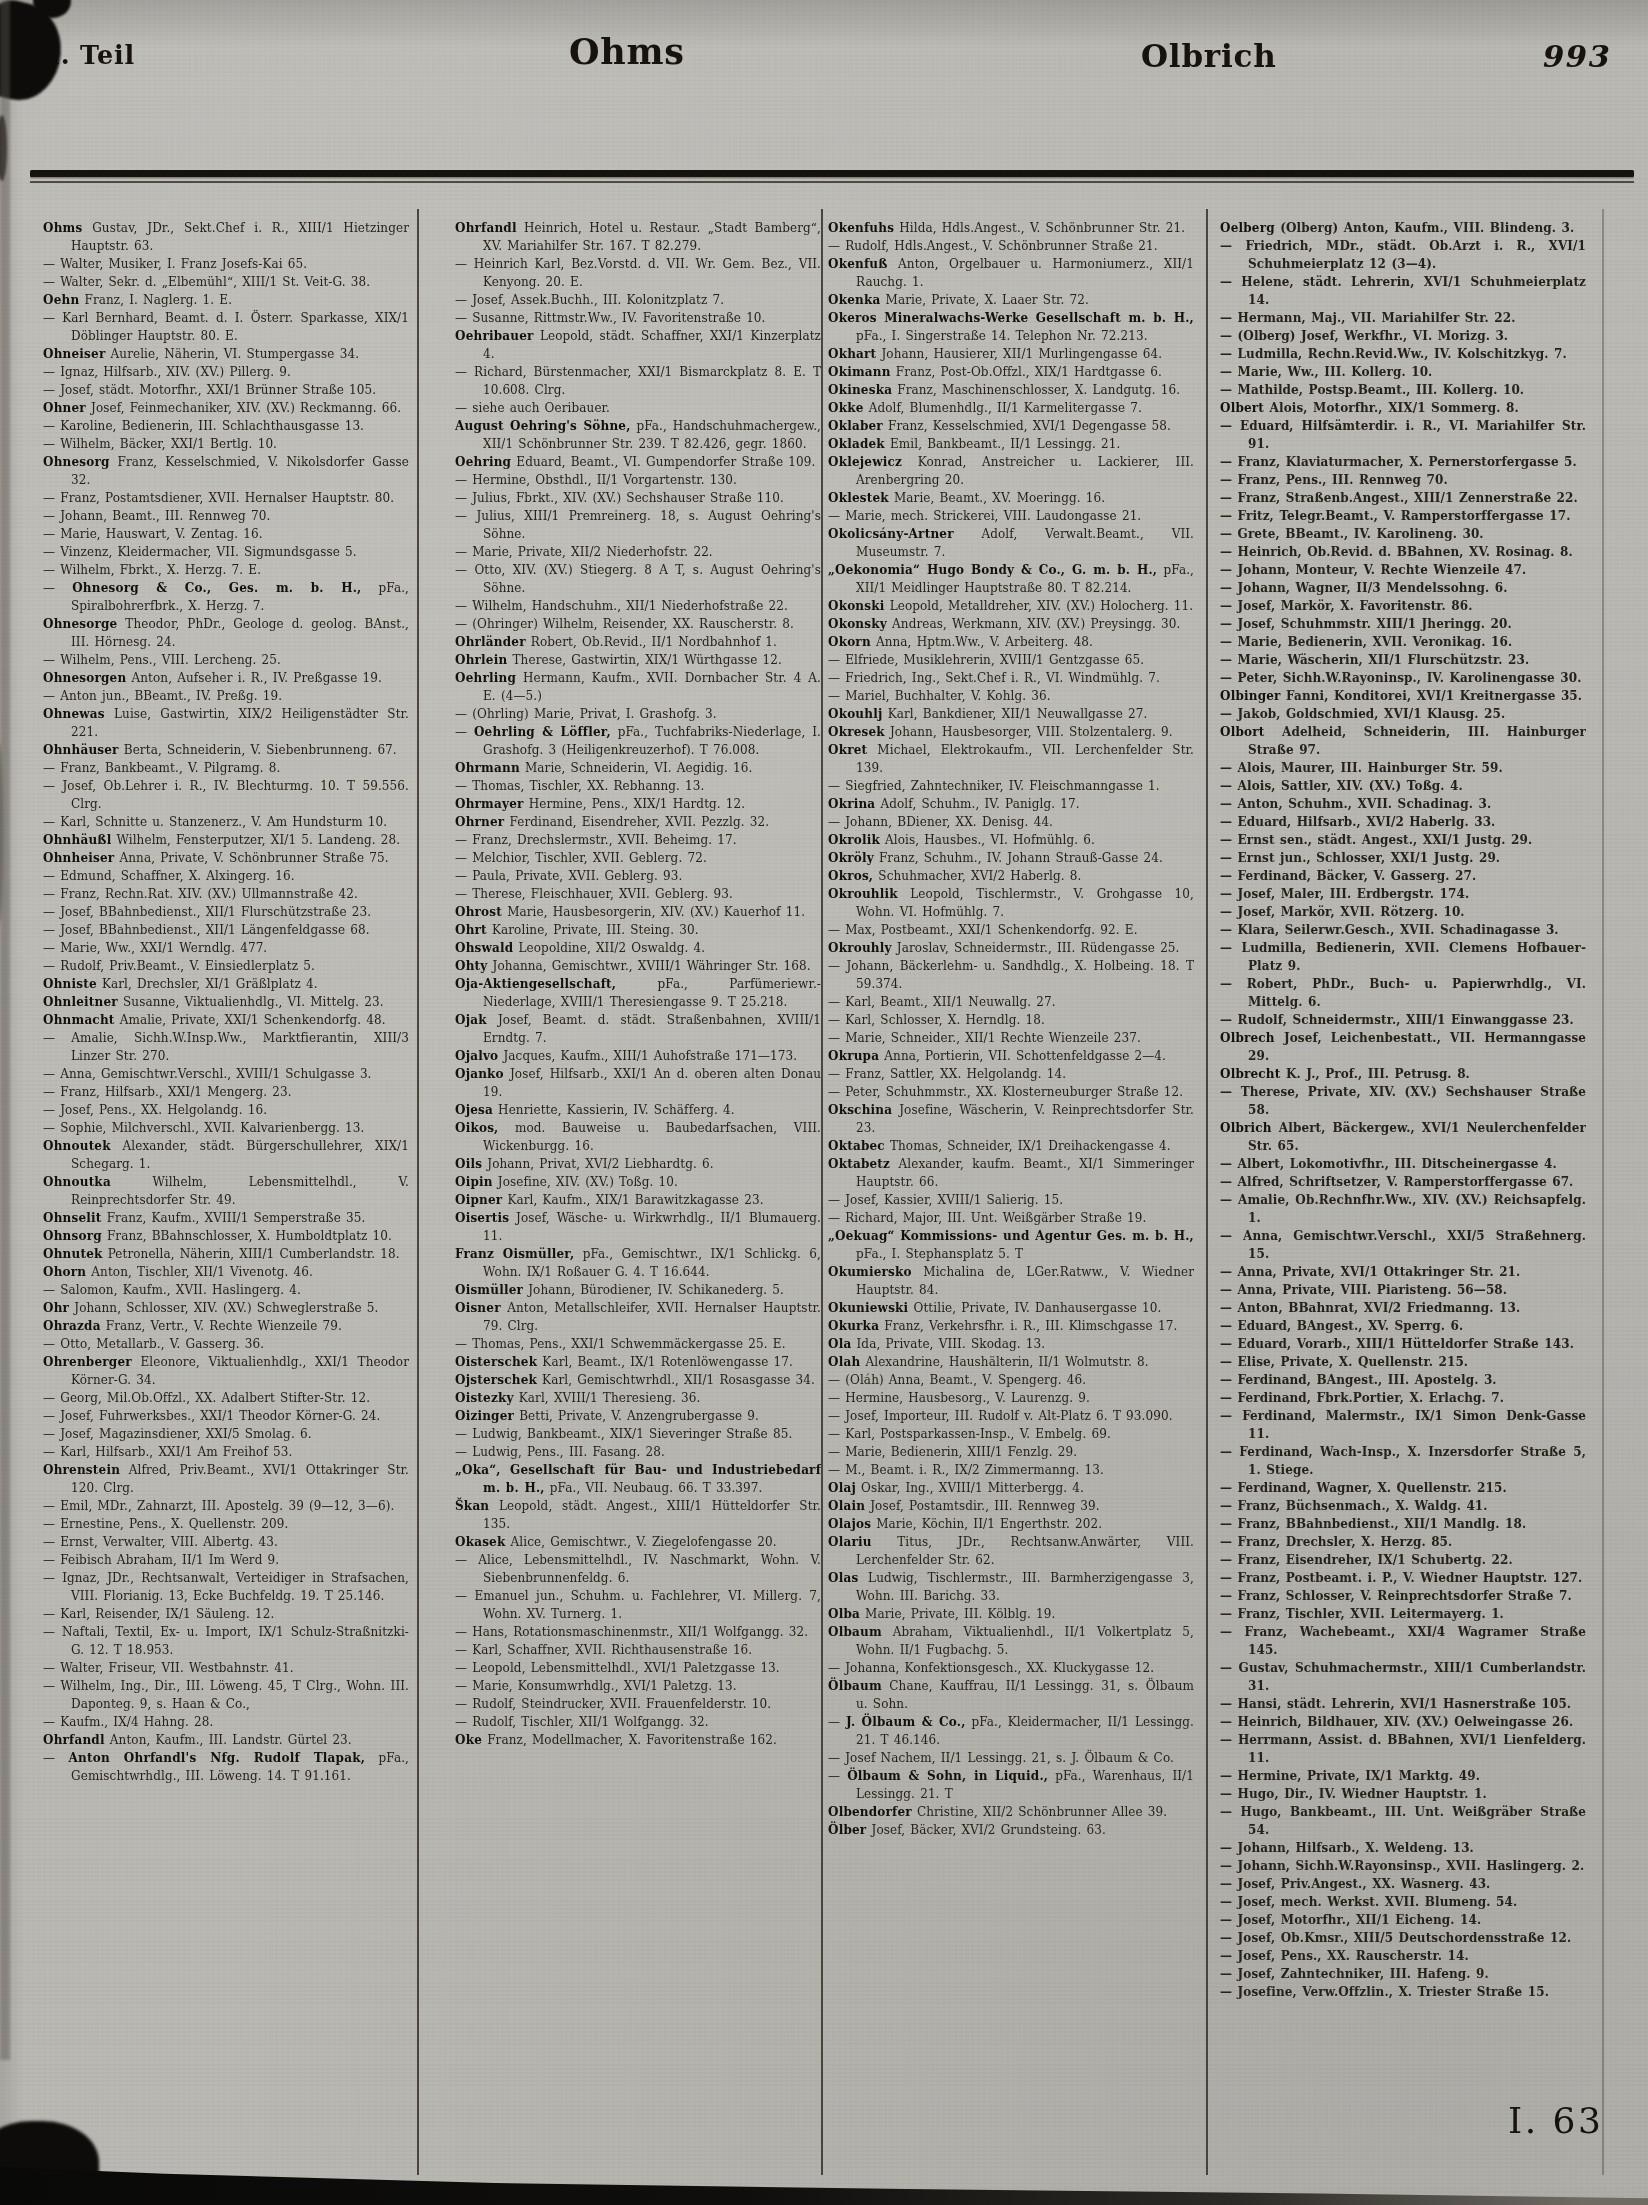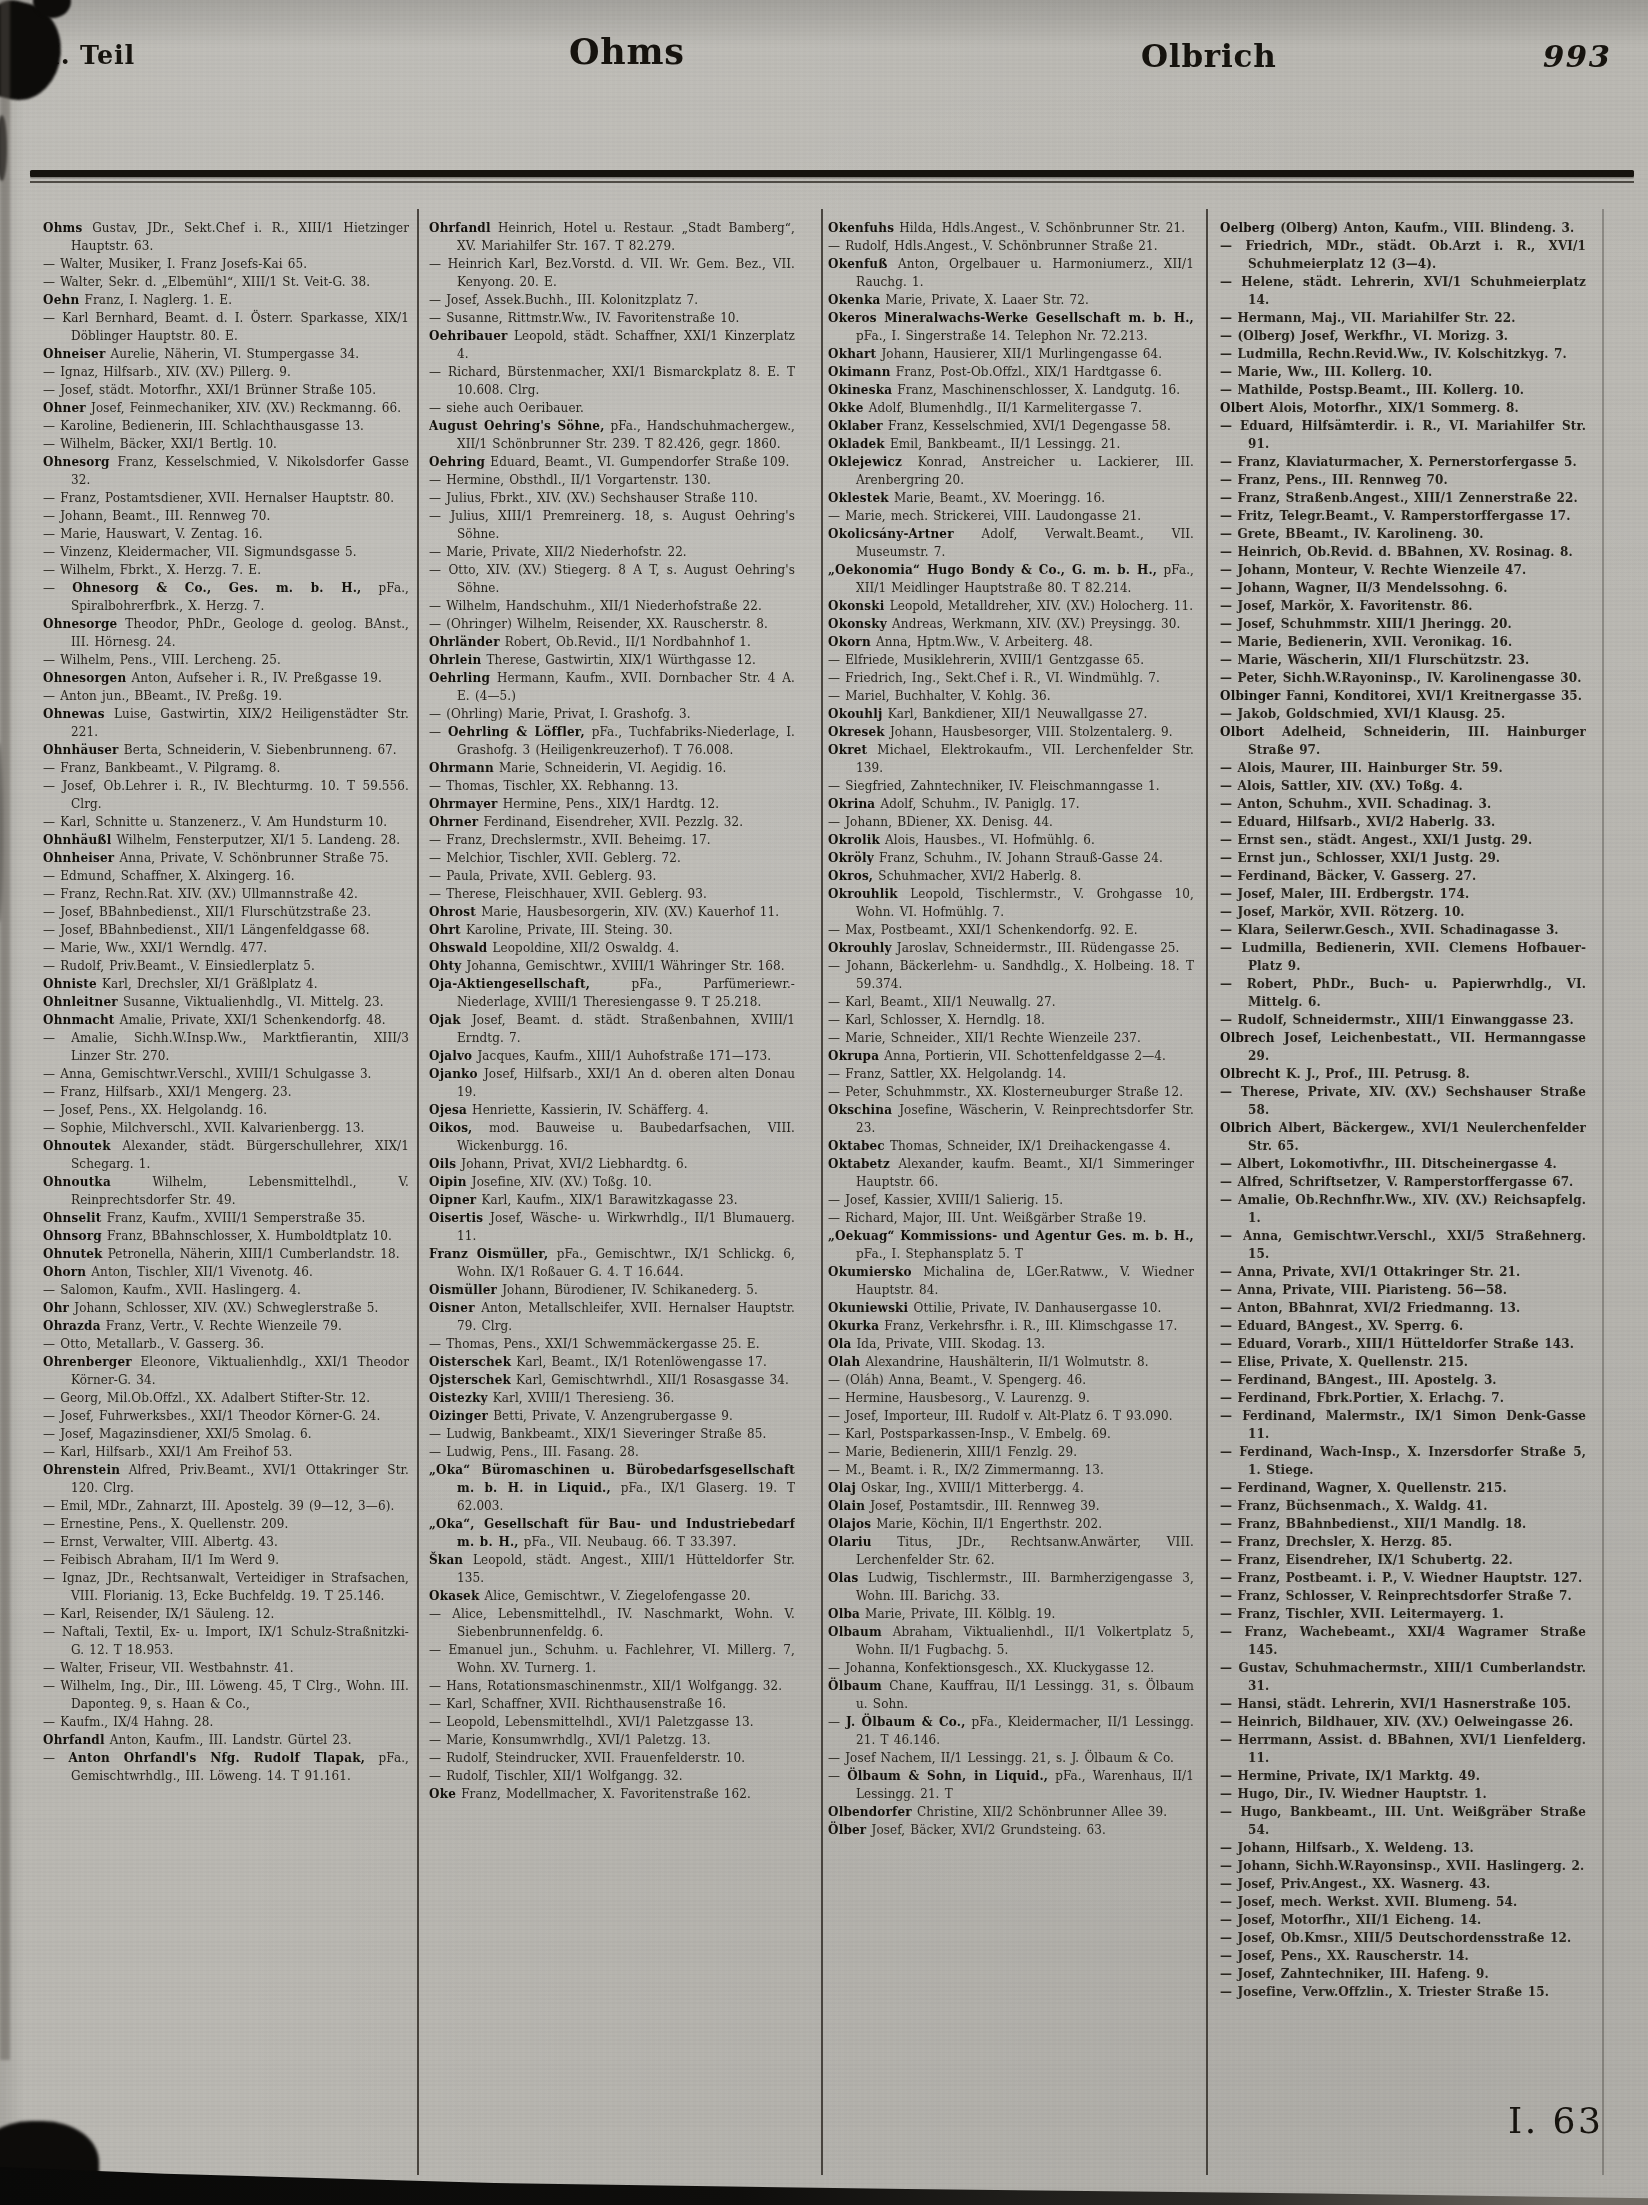--- a/index.html
+++ b/index.html
@@ -29,21 +29,21 @@
   .divider{position:absolute;top:209px;width:1.6px;height:1966px;background:#35302a;opacity:.85;}
   .divider.d1{left:417px;}
   .divider.d2{left:821px;}
   .divider.d3{left:1206px;}
   .divider.d4{left:1602px;opacity:.35;}
   .col{
     position:absolute;top:219px;height:1966px;width:366px;overflow:hidden;
     font-size:12px;line-height:18px;letter-spacing:0.1px;word-spacing:1.2px;
   }
   .col-1{left:43px;}
-  .col-2{left:429px;}
+  .col-2{left:455px;}
   .col-3{left:828px;}
   .col-4{left:1220px;font-weight:bold;}
   .entry{margin:0;text-align:justify;padding-left:28px;text-indent:-28px;color:#26221b;}
   .entry b{color:#14110c;letter-spacing:0.2px;}
   .footer-sig{position:absolute;left:1508px;top:2100px;font-size:36px;font-weight:normal;color:#16130e;letter-spacing:2.5px;}
   .artifact{position:absolute;background:#0d0c0a;}
   .blob-tl{left:-21.4px;top:3.3px;width:82px;height:97px;border-radius:38% 62% 55% 45%;transform:rotate(14deg);filter:blur(0.8px);}
   .blob-tl2{left:33px;top:-15px;width:38px;height:33px;border-radius:50%;filter:blur(0.8px);}
   .edge-left1{left:-3.3px;top:115px;width:10px;height:66px;border-radius:50%;opacity:.8;filter:blur(0.8px);}
   .edge-left2{left:-5px;top:742px;width:8.2px;height:181px;border-radius:50%;opacity:.35;filter:blur(1.6px);}
@@ -192,21 +192,20 @@
       <p class="entry"><b>Franz Oismüller,</b> pFa., Gemischtwr., IX/1 Schlickg. 6, Wohn. IX/1 Roßauer G. 4. T 16.644.</p>
       <p class="entry"><b>Oismüller</b> Johann, Bürodiener, IV. Schikanederg. 5.</p>
       <p class="entry"><b>Oisner</b> Anton, Metallschleifer, XVII. Hernalser Hauptstr. 79. Clrg.</p>
       <p class="entry">— Thomas, Pens., XXI/1 Schwemmäckergasse 25. E.</p>
       <p class="entry"><b>Oisterschek</b> Karl, Beamt., IX/1 Rotenlöwengasse 17.</p>
       <p class="entry"><b>Ojsterschek</b> Karl, Gemischtwrhdl., XII/1 Rosasgasse 34.</p>
       <p class="entry"><b>Oistezky</b> Karl, XVIII/1 Theresieng. 36.</p>
       <p class="entry"><b>Oizinger</b> Betti, Private, V. Anzengrubergasse 9.</p>
       <p class="entry">— Ludwig, Bankbeamt., XIX/1 Sieveringer Straße 85.</p>
       <p class="entry">— Ludwig, Pens., III. Fasang. 28.</p>
-      <p class="entry"><b>„Oka“ Büromaschinen u. Bürobedarfsgesellschaft m. b. H. in Liquid.,</b> pFa., IX/1 Glaserg. 19. T 62.003.</p>
       <p class="entry"><b>„Oka“, Gesellschaft für Bau- und Industriebedarf m. b. H.,</b> pFa., VII. Neubaug. 66. T 33.397.</p>
       <p class="entry"><b>Škan</b> Leopold, städt. Angest., XIII/1 Hütteldorfer Str. 135.</p>
       <p class="entry"><b>Okasek</b> Alice, Gemischtwr., V. Ziegelofengasse 20.</p>
       <p class="entry">— Alice, Lebensmittelhdl., IV. Naschmarkt, Wohn. V. Siebenbrunnenfeldg. 6.</p>
       <p class="entry">— Emanuel jun., Schuhm. u. Fachlehrer, VI. Millerg. 7, Wohn. XV. Turnerg. 1.</p>
       <p class="entry">— Hans, Rotationsmaschinenmstr., XII/1 Wolfgangg. 32.</p>
       <p class="entry">— Karl, Schaffner, XVII. Richthausenstraße 16.</p>
       <p class="entry">— Leopold, Lebensmittelhdl., XVI/1 Paletzgasse 13.</p>
       <p class="entry">— Marie, Konsumwrhdlg., XVI/1 Paletzg. 13.</p>
       <p class="entry">— Rudolf, Steindrucker, XVII. Frauenfelderstr. 10.</p>

